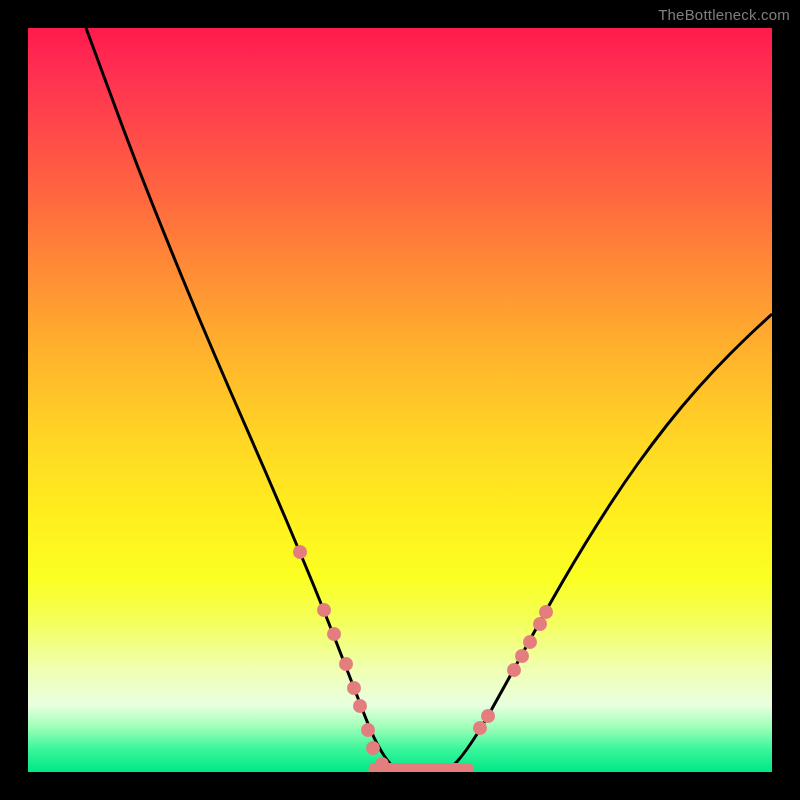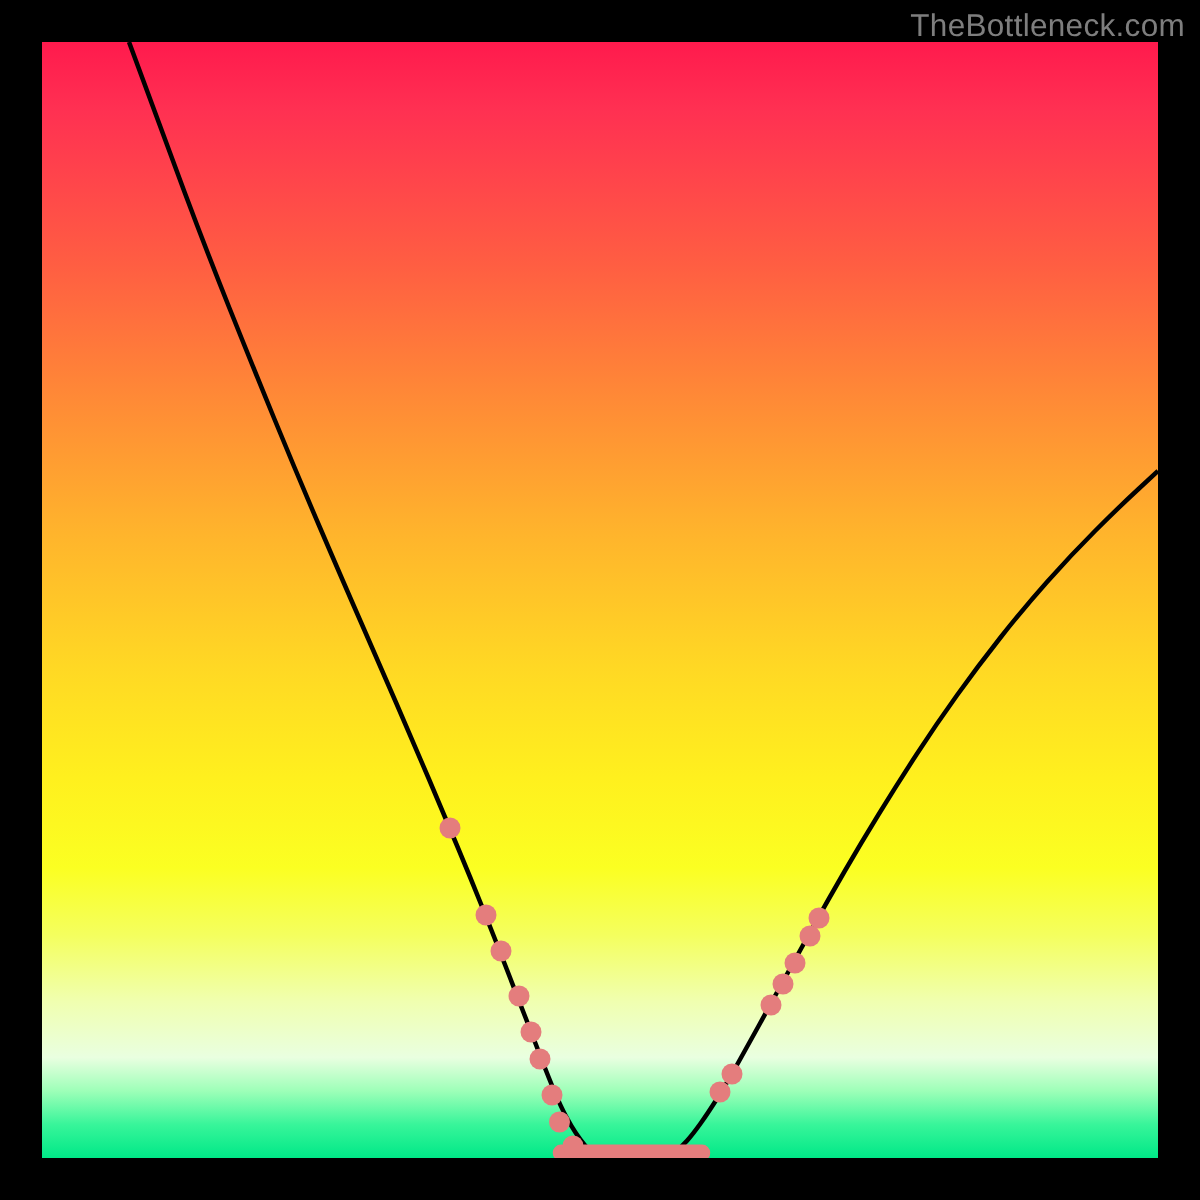--- a/index.html
+++ b/index.html
@@ -32,21 +32,21 @@
       #9dffb8 94%,
       #38f59a 97%,
       #00e887 100%
     );
   }
   .watermark {
     position: absolute;
     top: 6px;
     right: 10px;
     color: #7e7e7e;
-    font-size: 21px;
+    font-size: 15px;
     font-weight: 500;
     letter-spacing: 0.2px;
     user-select: none;
   }
   svg.curve {
     position: absolute;
     left: 0;
     top: 0;
   }
 </style>

